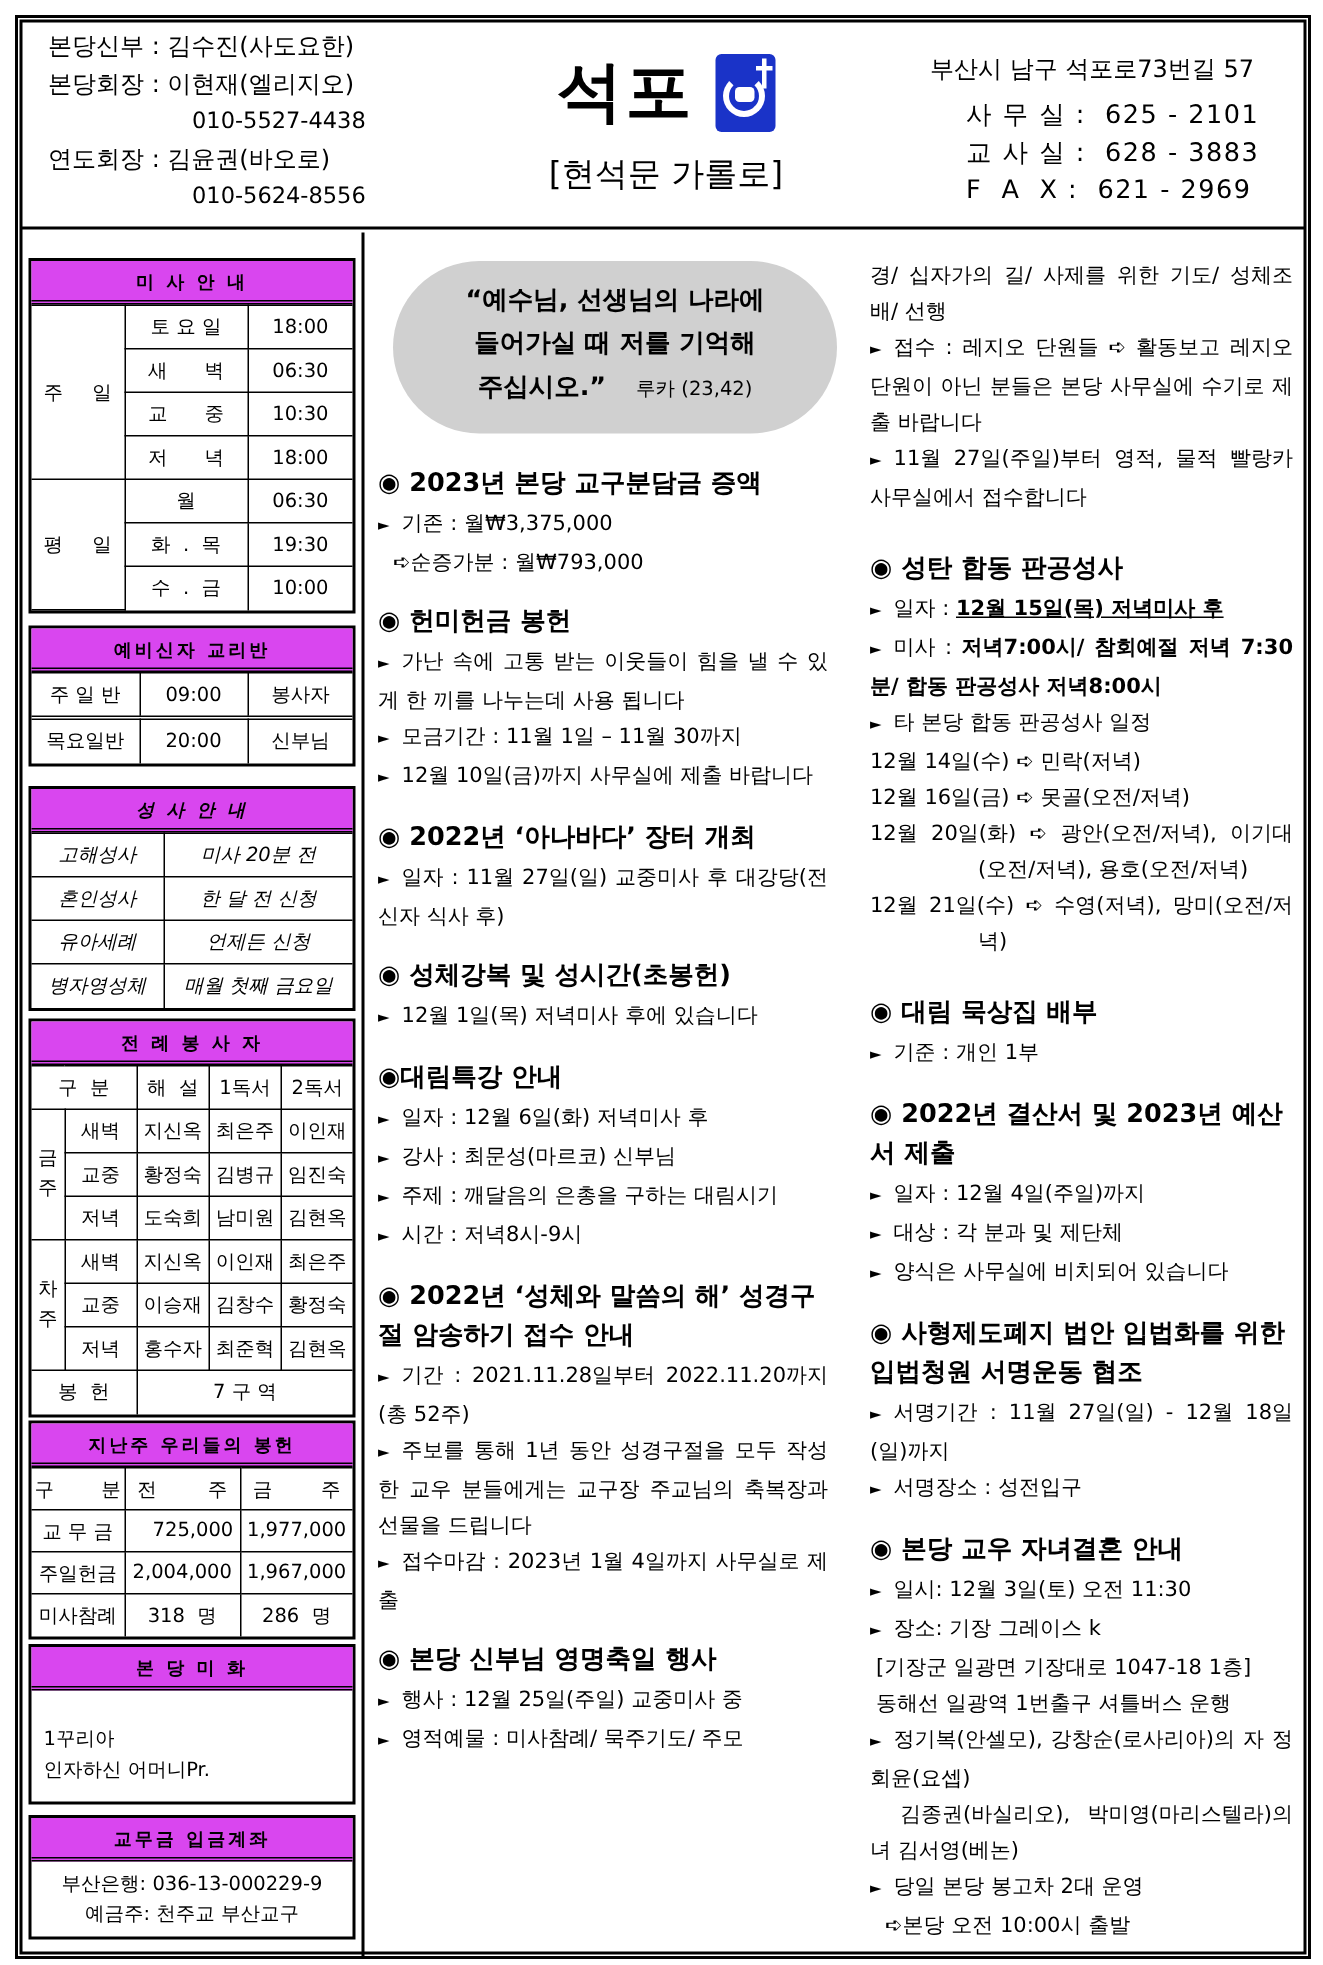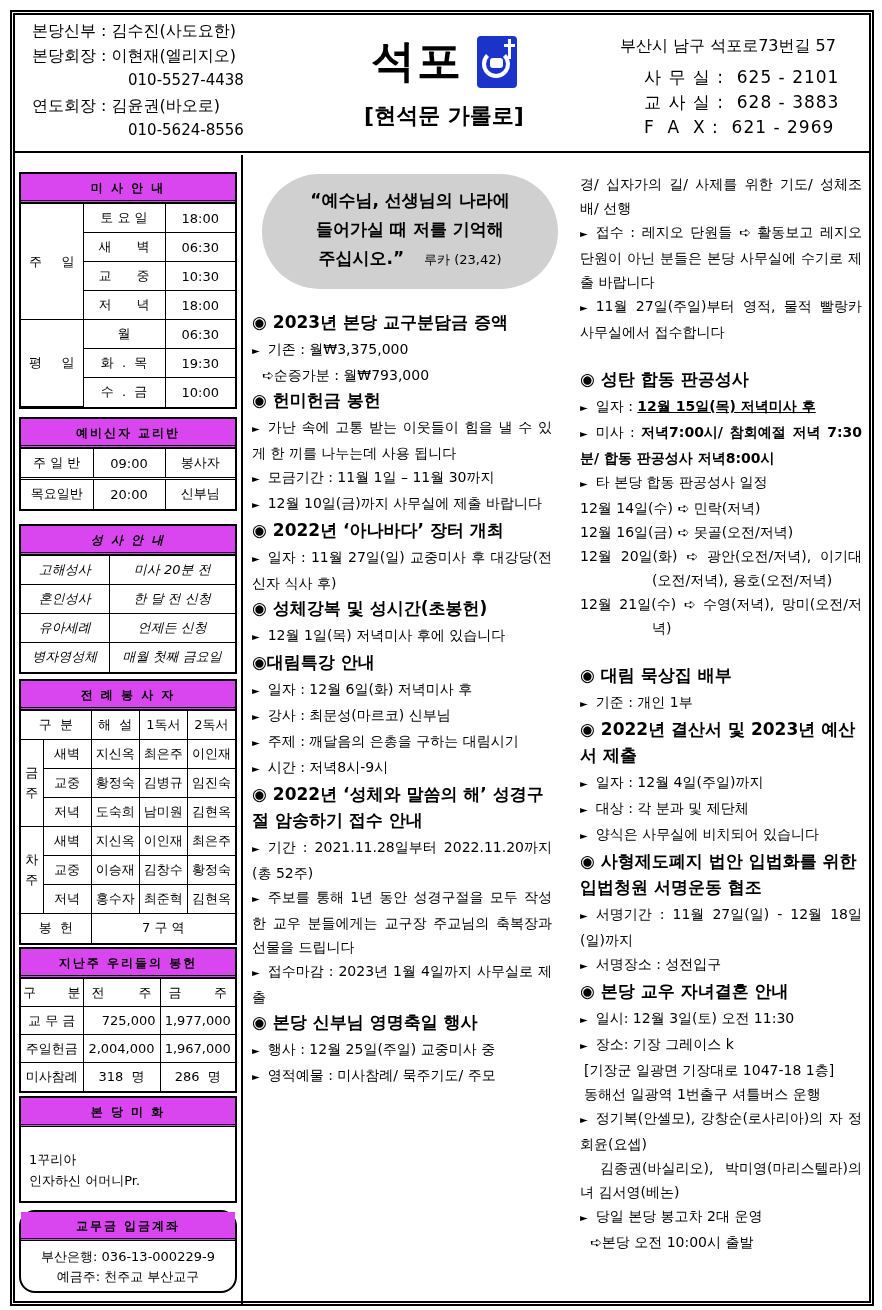--- a/index.html
+++ b/index.html
@@ -12,41 +12,41 @@
   .hdr-left { position: absolute; left: 18px; top: 4px; font-size: 16px; line-height: 25px; }
   .hdr-left .phone { padding-left: 96px; font-size: 15px; }
   .hdr-center { position: absolute; left: 300px; top: 18px; width: 260px; text-align: center; }
   .title-row { display: flex; align-items: center; justify-content: center; gap: 14px; }
   .title-txt { font-size: 44px; font-weight: bold; letter-spacing: 2px; }
   .logo { width: 40px; height: 52px; background: #1a33c8; border-radius: 4px; position: relative; }
   .logo .ring { position: absolute; left: 5px; top: 14px; width: 28px; height: 28px; border: 4px solid #fff; border-radius: 50%; border-top-color: transparent; }
   .logo .cross-v { position: absolute; right: 6px; top: 3px; width: 3px; height: 20px; background: #fff; }
   .logo .cross-h { position: absolute; right: 2px; top: 8px; width: 11px; height: 3px; background: #fff; }
   .logo .inner { position: absolute; left: 13px; top: 22px; width: 13px; height: 10px; background: #fff; border-radius: 3px; }
-  .subtitle { font-size: 22px; font-weight: bold; margin-top: 10px; }
+  .subtitle { font-size: 22px; font-weight: normal; margin-top: 10px; }
   .hdr-right { position: absolute; left: 606px; top: 22px; font-size: 16px; }
   .hdr-right .addr { margin-bottom: 8px; }
   .hdr-right .tel { font-size: 17px; line-height: 25px; padding-left: 24px; white-space: pre; letter-spacing: 1px; }
 
   .left-col { position: absolute; left: 14px; top: 155px; width: 229px; height: 1150px; border-right: 2px solid #000; }
   .box { position: absolute; left: 5px; width: 218px; border: 2px solid #000; }
   .box-title { background: #d946ef; text-align: center; font-weight: bold; font-size: 12px; height: 29px; line-height: 28px; border-bottom: 3px double #000; letter-spacing: 2px; }
   table { border-collapse: collapse; width: 100%; }
   td { border: 1px solid #000; text-align: center; font-size: 13px; padding: 0; }
   tr td:first-child { border-left: none; }
   tr td:last-child { border-right: none; }
   tr:last-child td { border-bottom: none; }
   .spread { display: flex; justify-content: space-between; padding: 0 8px; }
 
   .mid-col { position: absolute; left: 252px; top: 160px; width: 300px; }
   .right-col { position: absolute; left: 580px; top: 172px; width: 282px; }
   .quote { width: 296px; height: 115px; margin: 14px 0 0 10px; background: #d0d0d0; border-radius: 60px; text-align: center; padding-top: 12px; }
   .quote .q { font-weight: bold; font-size: 17px; line-height: 29px; }
   .quote .ref { font-weight: normal; font-size: 13px; margin-left: 20px; }
-  .sec { }
+  .sec { margin-top: 14px; }
   .sec-title { font-weight: bold; font-size: 17px; line-height: 26px; margin-bottom: 2px; }
   .sec-title .mark { font-weight: normal; margin-right: 6px; }
   .li { font-size: 14px; line-height: 24px; text-align: justify; }
   .li .arrow { font-size: 10px; margin-right: 8px; }
   .indent { padding-left: 10px; }
   .bold { font-weight: bold; }
   .u { text-decoration: underline; font-weight: bold; }
 </style>
 </head>
 <body>
@@ -273,21 +273,21 @@
   </div>
 
   <div class="box" style="top:941px; height:107px;">
     <div class="box-title">본 당 미 화</div>
     <div style="padding:22px 0 0 8px; font-size:13px; line-height:21px;">
       <div>1꾸리아</div>
       <div>인자하신 어머니Pr.</div>
     </div>
   </div>
 
-  <div class="box" style="top:1055px; height:83px;border-radius:16px;">
+  <div class="box" style="top:1055px; height:83px;">
     <div class="box-title">교무금 입금계좌</div>
     <div style="text-align:center; font-size:13px; line-height:20px; padding-top:6px;">
       <div>부산은행: 036-13-000229-9</div>
       <div>예금주: 천주교 부산교구</div>
     </div>
   </div>
 </div>
 
 <div class="mid-col">
   <div class="quote">

